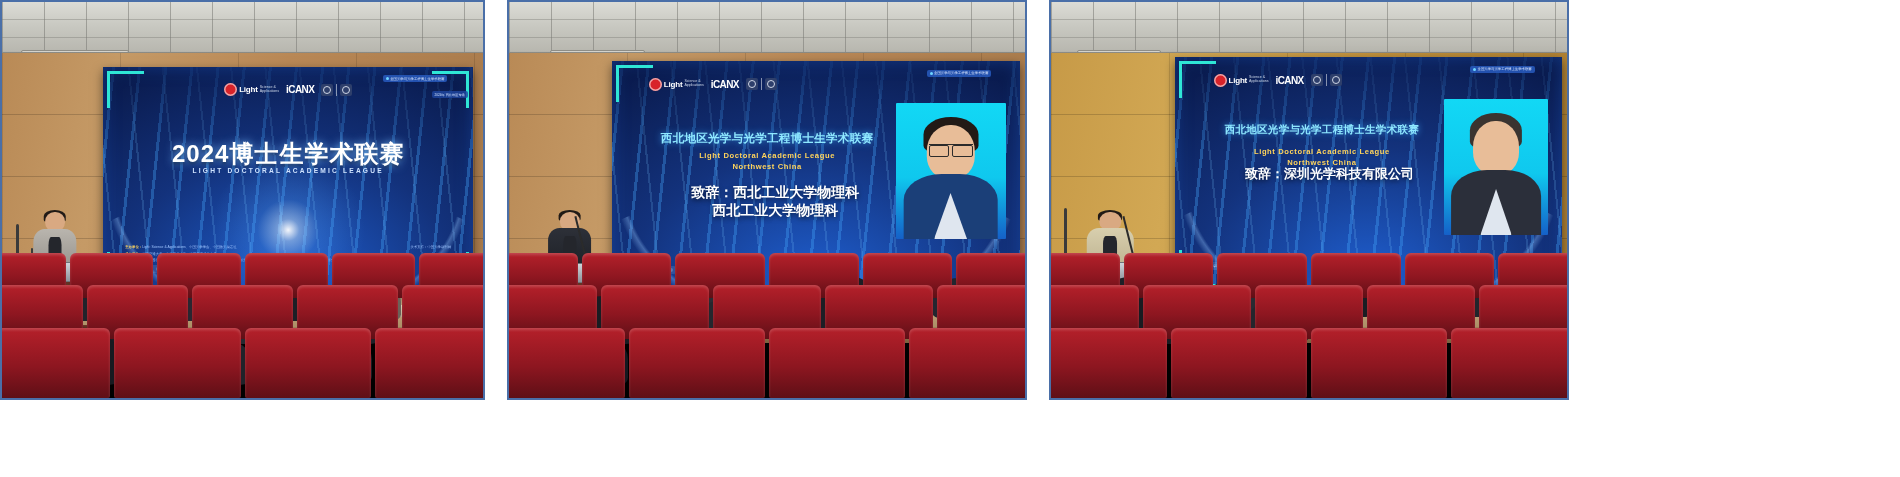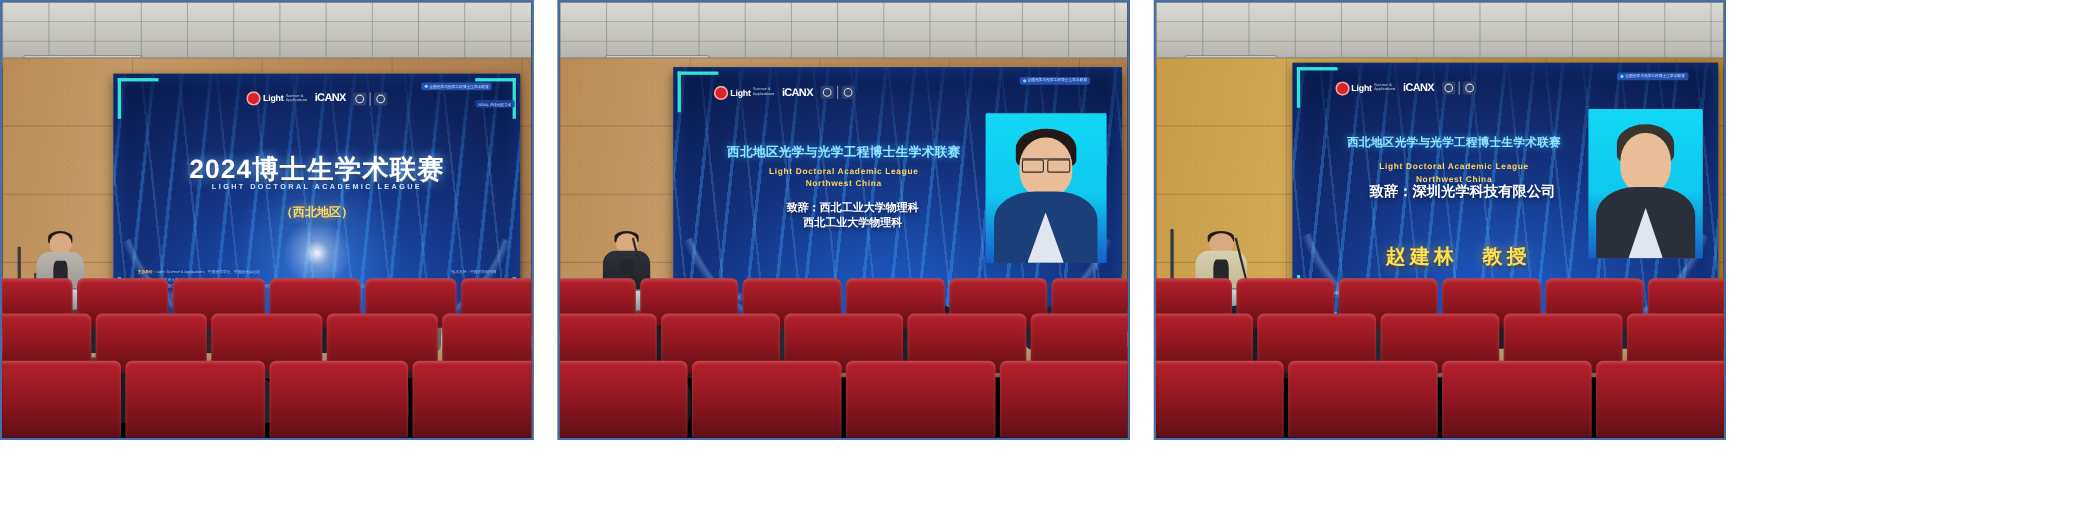--- a/index.html
+++ b/index.html
@@ -99,21 +99,21 @@
   .s1-foot{position:absolute;bottom:13%;left:6%;width:88%;color:#9fc4ff;font-size:3.4px;line-height:1.9;}
   .s1-foot b{color:#ffd45c;}
   .s1-foot .rowR{float:right;color:#9fc4ff;}
 
   
   .s-title{position:absolute;top:30%;left:2%;width:72%;text-align:center;color:#8fe8ff;
     font-size:11.5px;font-weight:bold;letter-spacing:.3px;text-shadow:0 0 7px rgba(60,170,255,.8);}
   .s-en{position:absolute;top:38.5%;left:2%;width:72%;text-align:center;color:#ffd45c;
     font-size:7.6px;font-weight:bold;line-height:1.35;letter-spacing:.6px;}
   .s-role{position:absolute;top:52%;left:2%;width:76%;text-align:center;color:#ffffff;
-    font-size:10px;font-weight:bold;line-height:1.32;text-shadow:0 2px 5px rgba(0,0,0,.6);}
+    font-size:14px;font-weight:bold;line-height:1.32;text-shadow:0 2px 5px rgba(0,0,0,.6);}
   .s-name{position:absolute;top:76%;left:2%;width:74%;text-align:center;color:#ffe14f;
     font-size:19px;font-weight:bold;letter-spacing:4px;text-shadow:0 0 10px rgba(255,210,60,.55),0 2px 4px rgba(0,0,0,.6);}
   .p3 .s-title{font-size:10.5px;top:28%;}
   .p3 .s-role{font-size:13px;top:46%;}
   .p3 .s-name{top:70%;font-size:18px;}
 
   .portrait{position:absolute;right:3.5%;top:18%;width:27%;height:58%;overflow:hidden;
     background:linear-gradient(180deg,#12d8f5 0%,#0fc8ee 55%,#1560c8 100%);border-radius:1px;}
   .portrait .head{position:absolute;left:50%;top:16%;width:44%;height:40%;transform:translateX(-50%);
     border-radius:48% 48% 42% 42%;background:#e8bd98;}
@@ -220,21 +220,20 @@
         <span class="logo-icanx">iCANX</span>
         <span class="crest">
           <span class="c1"></span>
             <span class="bar"></span>
             <span class="c2"></span>
         </span>
       </div>
 
       <div class="s1-title">2024博士生学术联赛</div>
       <div class="s1-en">LIGHT DOCTORAL ACADEMIC LEAGUE</div>
-      <div class="s1-region">（西北地区）</div>
 
       <div class="s1-foot">
         <div><span class="rowR">技术支持：中国光学期刊网</span>
           <b>主办单位：</b><span>Light: Science &amp; Applications、中国光学学会、中国激光杂志社</span></div>
         <div><b>承办单位：</b><span>西安交通大学、西北工业大学、西安电子科技大学</span></div>
         <div><b>支持单位：</b><span>北京仪器仪表有限公司、成都光电技术有限公司、上海光学仪器研究所、苏州光电（苏州）科技有限公司、深圳光学科技有限公司</span></div>
       </div>
 
       <div class="botchip">
         <span class="av"></span>
@@ -461,21 +460,20 @@
             <span class="c2"></span>
         </span>
       </div>
 
       <div class="s-title">西北地区光学与光学工程博士生学术联赛</div>
       <div class="s-en">
         <span>Light Doctoral Academic League</span><br>
         <span>Northwest China</span>
       </div>
       <div class="s-role">致辞：深圳光学科技有限公司</div>
-      <div class="s-name">赵建林　教授</div>
 
       <div class="portrait older">
         <div class="hair"></div>
           <div class="head"></div>
         <div class="body"></div>
           <div class="shirt"></div>
       </div>
 
       <div class="botchip">
         <span class="av"></span>

